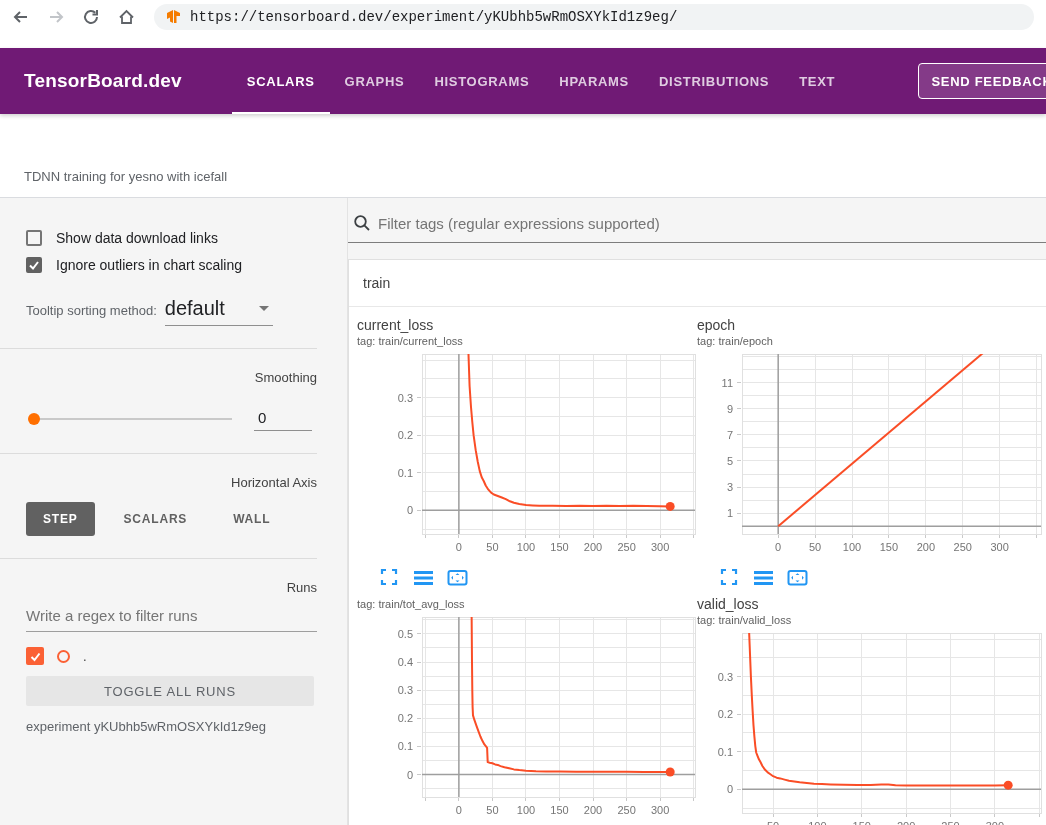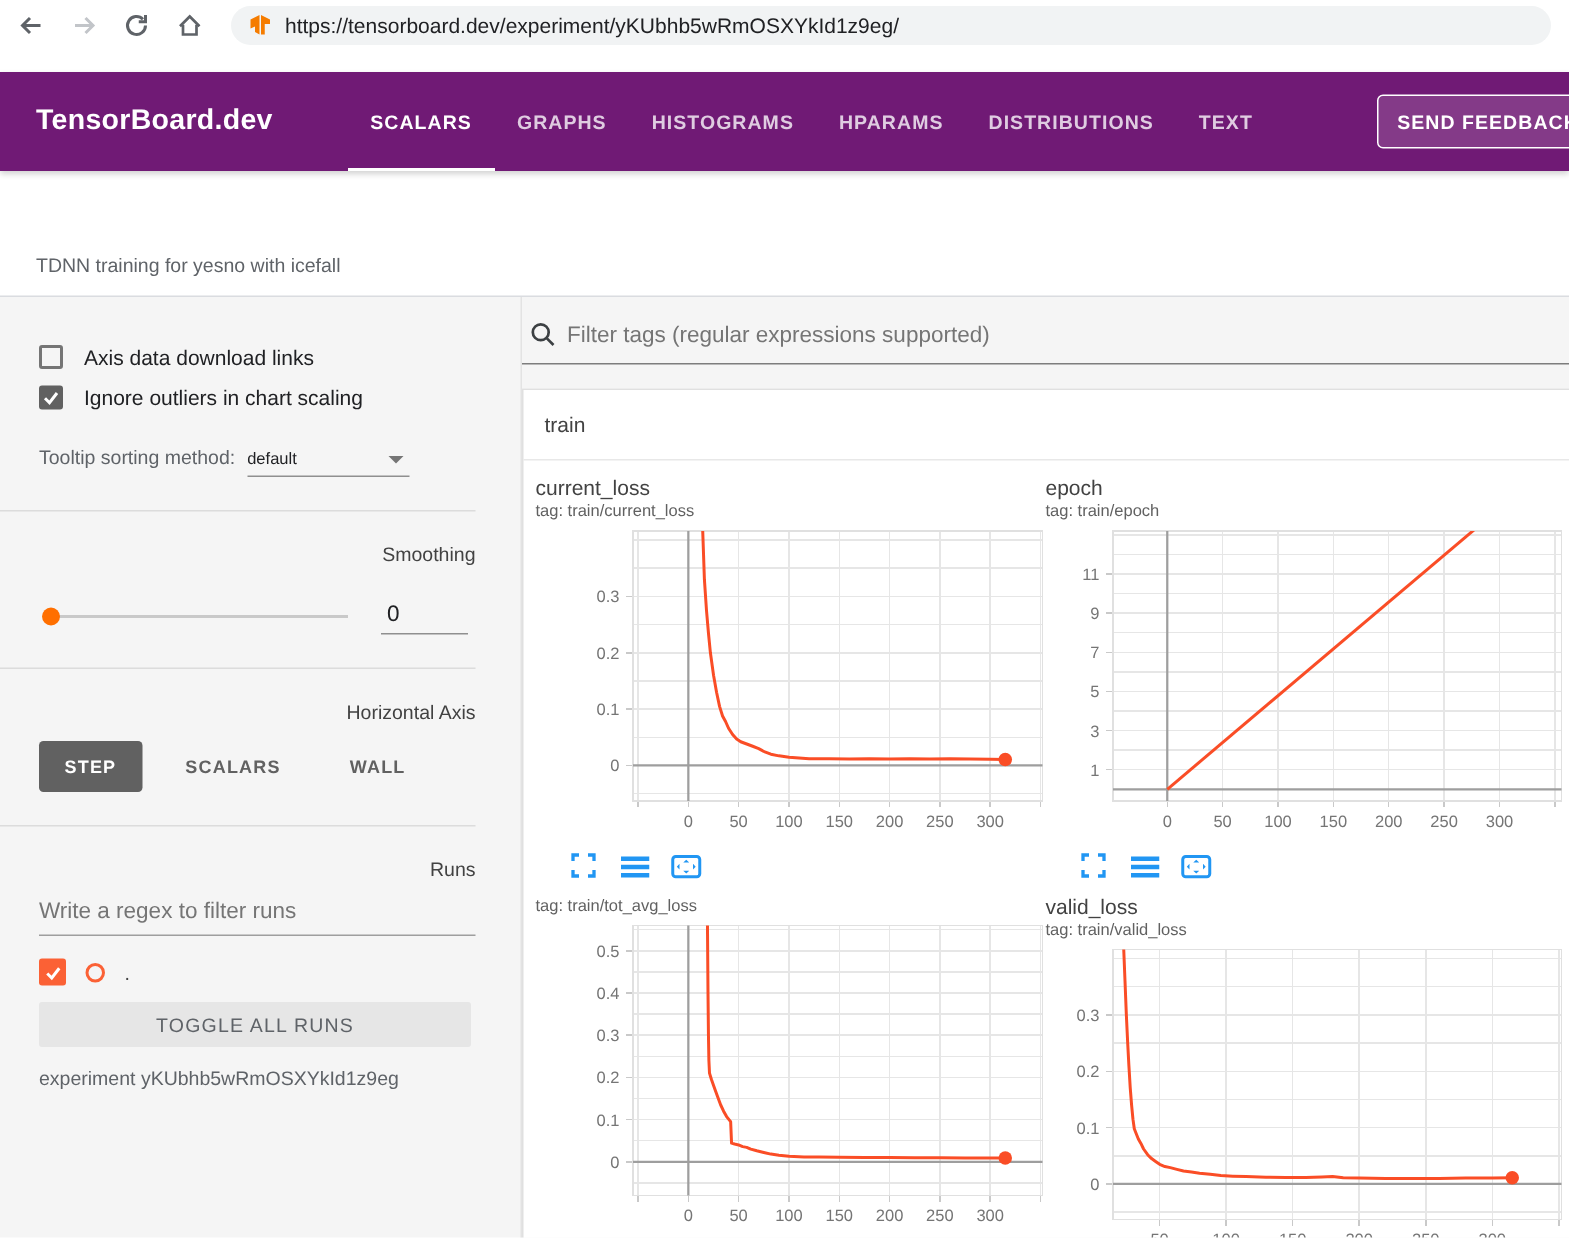--- a/index.html
+++ b/index.html
@@ -5,21 +5,21 @@
   * { margin:0; padding:0; box-sizing:border-box; }
   html,body { width:1046px; height:825px; overflow:hidden; background:#fff;
     font-family:"Liberation Sans", sans-serif; }
 
   
   .browser-bar { height:33px; display:flex; align-items:center; background:#fff; padding-left:10px; }
   .nav-ic { width:22px; height:22px; margin-right:13px; display:flex; align-items:center;
     justify-content:center; background:none; border:none; padding:0; cursor:pointer; }
   .url-pill { flex:1; height:26px; background:#f1f3f4; border-radius:14px; margin:0 12px 0 4px;
     display:flex; align-items:center; padding:0 12px; }
-  .url-text { font-size:14px; color:#202124; margin-left:9px; white-space:nowrap; }
+  .url-text { font-size:14px; color:#202124; margin-left:9px; white-space:nowrap;font-family:Liberation Mono, monospace; }
 
   
   .app-header { position:relative; height:66px; background:#701a75; display:flex;
     align-items:center; color:#fff; box-shadow:0 2px 4px rgba(0,0,0,.18);margin-top:15px; }
   .logo { font-size:19px; font-weight:bold; margin-left:24px; letter-spacing:.2px; }
   .tabs { display:flex; margin-left:50px; height:100%; }
   .tab { position:relative; display:flex; align-items:center; padding:0 15px; font-size:13px;
     font-weight:bold; letter-spacing:.7px; color:rgba(255,255,255,.78); cursor:pointer; }
   .tab.active { color:#fff; }
   .tab.active::after { content:""; position:absolute; left:0; right:0; bottom:0; height:2px; background:#fff; }
@@ -41,21 +41,21 @@
   
   .check-row { display:flex; align-items:center; margin-bottom:11px; cursor:pointer; }
   .checkbox { width:16px; height:16px; border:2px solid #757575; border-radius:2px;
     margin-right:14px; flex-shrink:0; display:flex; align-items:center; justify-content:center; }
   .checkbox.checked { background:#616161; border-color:#616161; }
   .check-label { font-size:14px; color:#202124; }
   .tooltip-row { margin-top:24px; display:flex; align-items:baseline; }
   .small-label { font-size:13px; color:#5f6368; }
   .select { margin-left:8px; width:108px; border-bottom:1px solid #8f8f8f; display:flex;
     justify-content:space-between; align-items:center; padding-bottom:5px; cursor:pointer; }
-  .select-value { font-size:11px; color:#202124;text-align:center; }
+  .select-value { font-size:20px; color:#202124;text-align:center; }
   .select-arrow { width:0; height:0; border-left:5px solid transparent; border-right:5px solid transparent;
     border-top:5px solid #757575; margin-right:4px; }
   .divider { height:1px; background:#dcdcdc; margin:22px 0 0 -26px; }
   .section-label { font-size:13px; color:#424242; margin-top:21px;text-align:right; }
   .slider-row { display:flex; align-items:center; margin-top:22px; }
   .slider-track { width:202px; height:2px; background:#c9c9c9; position:relative; margin-left:4px; cursor:pointer; }
   .slider-thumb { position:absolute; left:-2px; top:-5px; width:12px; height:12px; border-radius:50%; }
   .slider-value { margin-left:22px; width:58px; border:none; border-bottom:1px solid #8f8f8f;
     background:transparent; font-size:15px; color:#202124; padding:2px 4px 4px; font-family:inherit; }
   .axis-row { display:flex; margin-top:12px; }
@@ -142,21 +142,21 @@
 <div class="subheader">
   <span class="subheader-title">TDNN training for yesno with icefall</span>
 </div>
 
 <div class="content">
 
   <div class="sidebar">
 
     <div class="check-row">
       <span class="checkbox"></span>
-      <span class="check-label">Axis data download links</span>
+      <span class="check-label">Show data download links</span>
     </div>
     <div class="check-row">
       <span class="checkbox checked">
         <svg width="12" height="12">
             <path d="M2 6.5l3 3 5-6.5" stroke="#fff" stroke-width="2" fill="none"></path>
           </svg>
       </span>
       <span class="check-label">Ignore outliers in chart scaling</span>
     </div>
 

